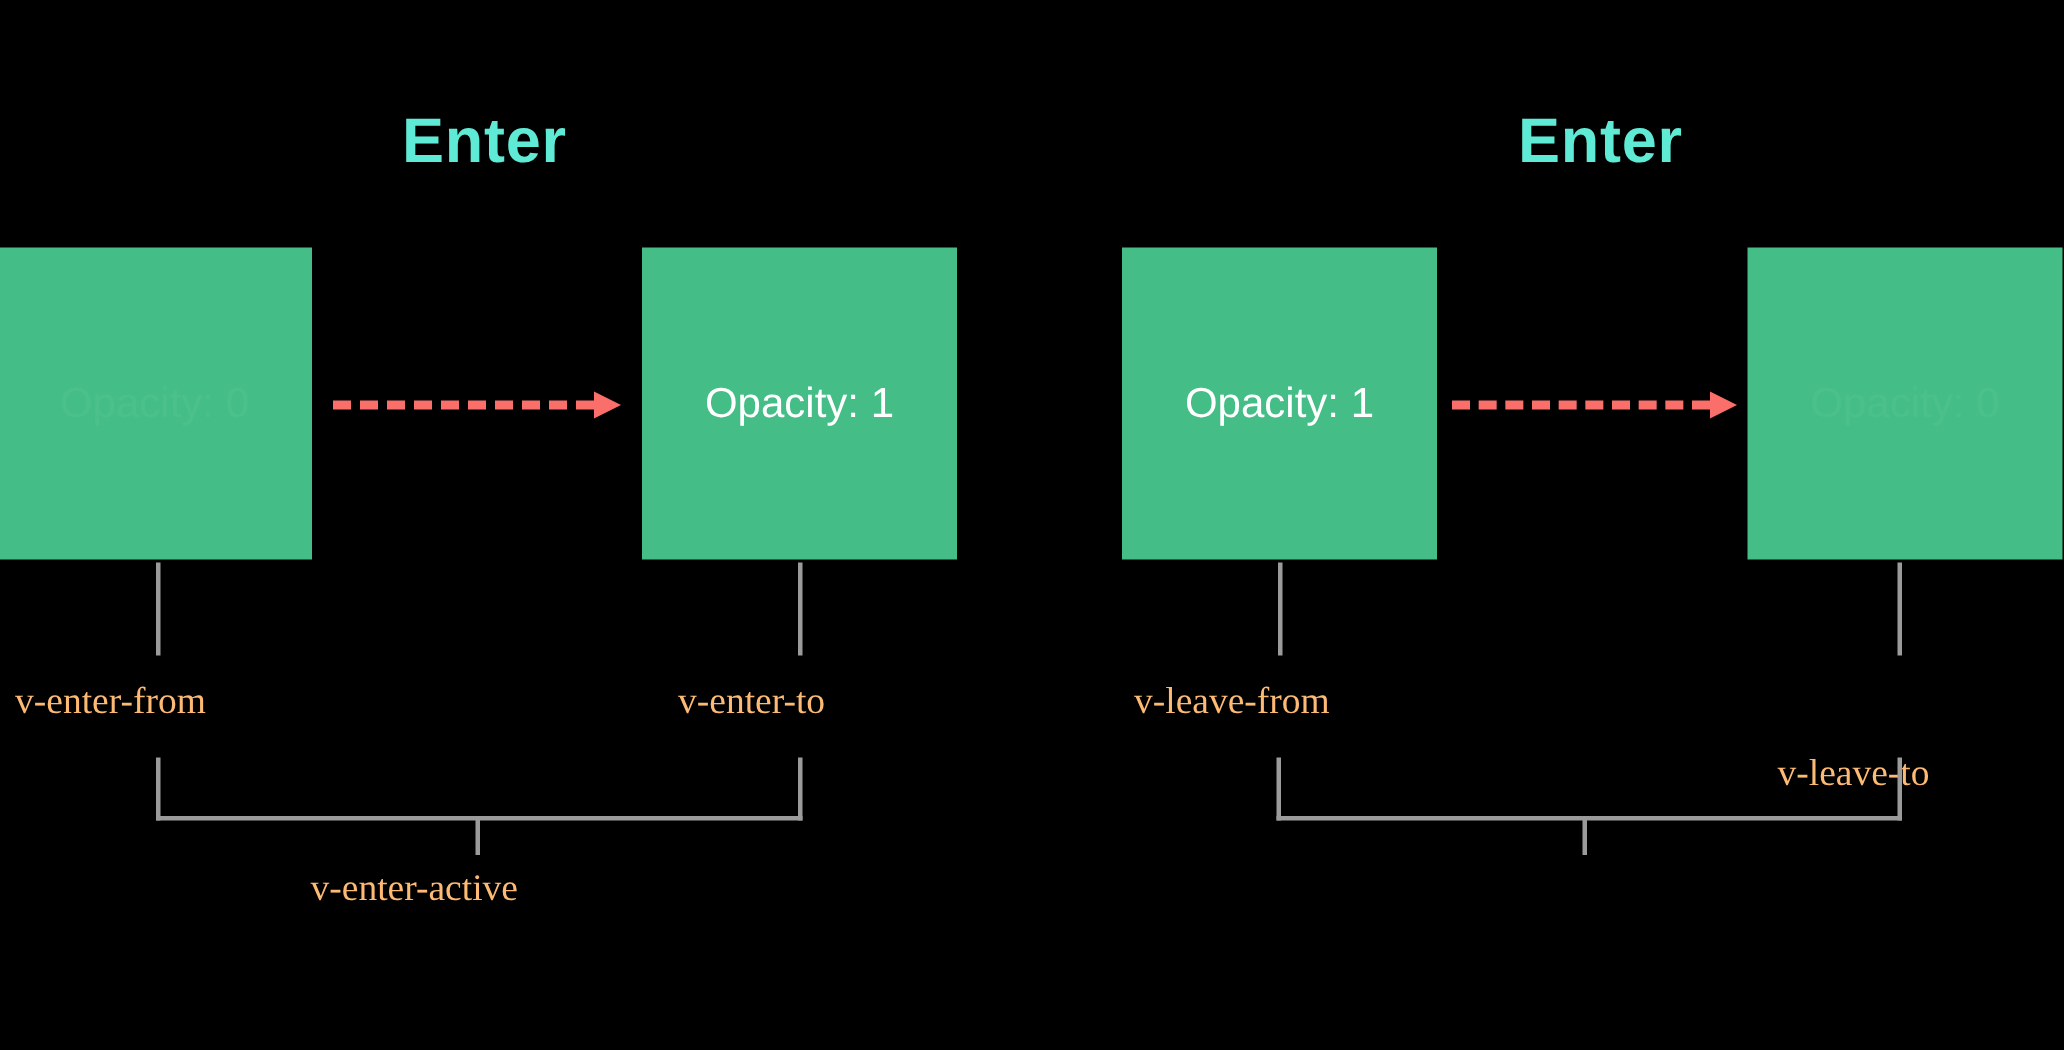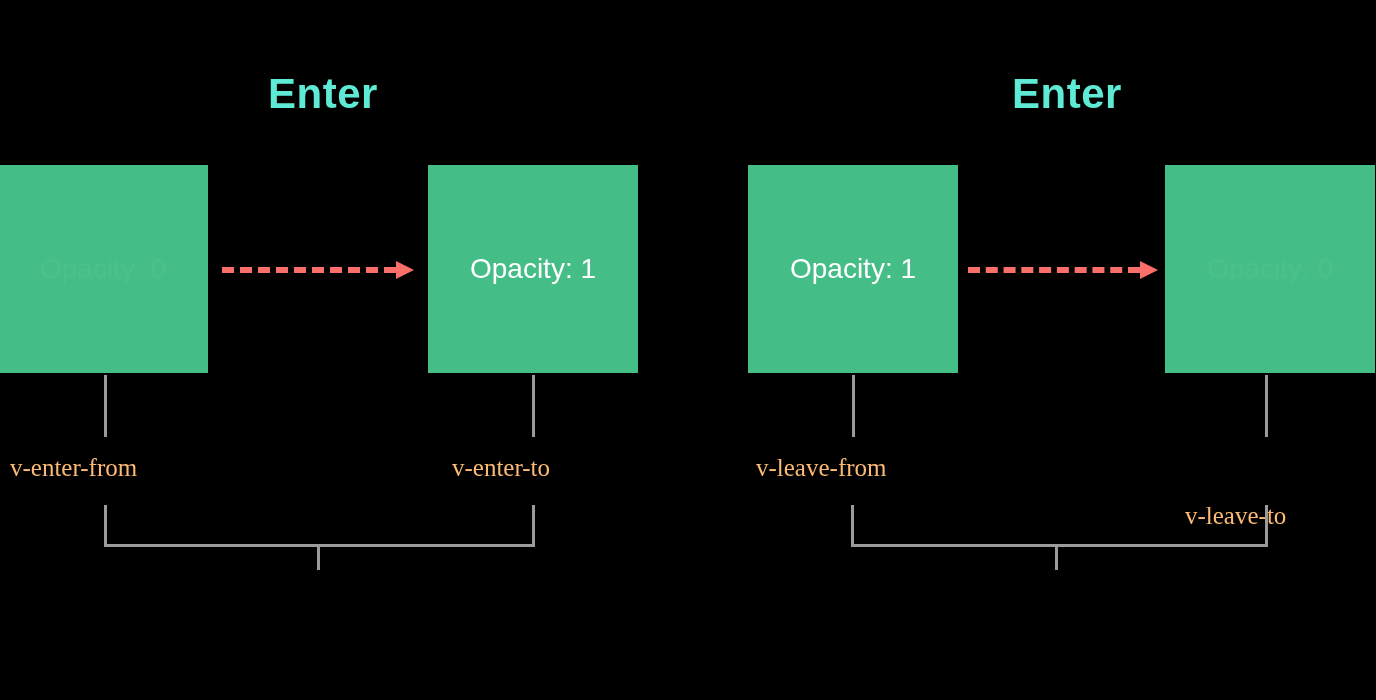--- a/index.html
+++ b/index.html
@@ -166,17 +166,18 @@
   <div id="stem-leave-from" class="stem box-stem"></div>
   <div id="stem-leave-to" class="stem box-stem"></div>
 
   <div id="label-enter-from" class="cls-label">v-enter-from</div>
   <div id="label-enter-to" class="cls-label">v-enter-to</div>
   <div id="label-leave-from" class="cls-label">v-leave-from</div>
   <div id="label-leave-to" class="cls-label">v-leave-to</div>
 
   <div id="bracket-enter" class="bracket"></div>
   <div id="stem-enter-active" class="stem bracket-stem"></div>
+  <div id="label-enter-active" class="cls-label">v-enter-active</div>
 
   <div id="bracket-leave" class="bracket"></div>
   <div id="stem-leave-active" class="stem bracket-stem"></div>
 
 </div>
 
 </body></html>

